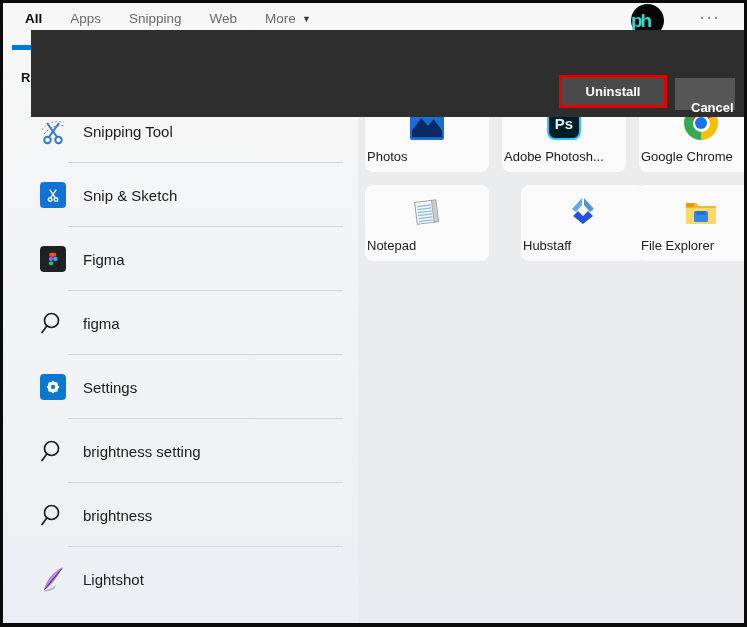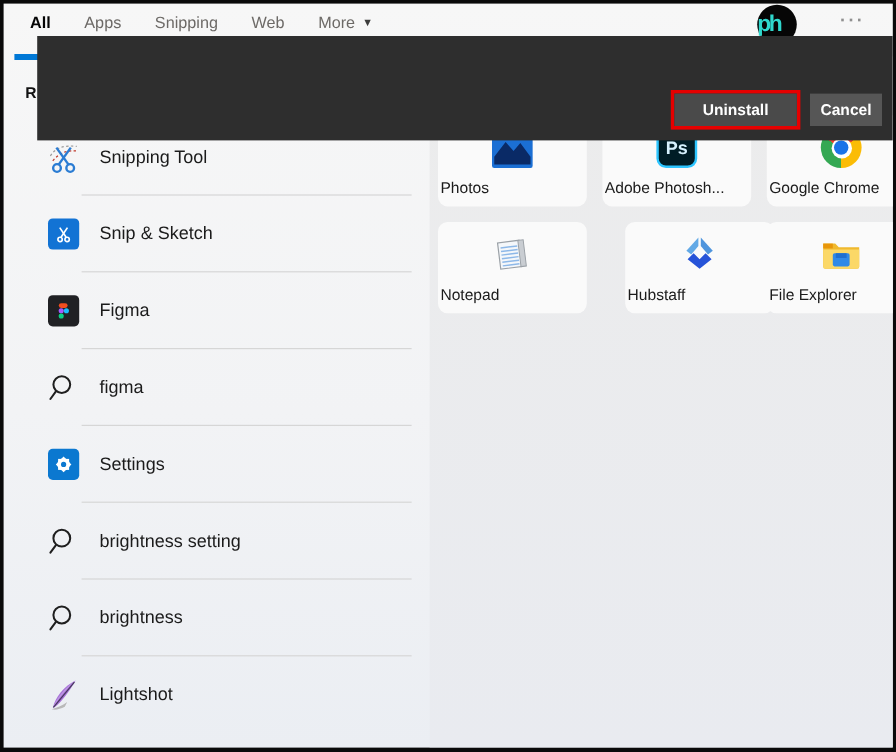--- a/index.html
+++ b/index.html
@@ -54,21 +54,21 @@
     display:flex;align-items:center;justify-content:center;}
   .chrome-blue{width:12px;height:12px;border-radius:50%;background:#1a73e8;}
 
   
   .dialog{position:absolute;left:28px;top:27px;right:0;height:87px;background:#2e2e2e;z-index:10;}
   .dialog-msg{position:absolute;left:15px;top:13px;font-size:15px;color:#f2f2f2;}
   .uninstall-wrap{position:absolute;right:77px;top:45px;border:3px solid #e60000;}
   .btn-uninstall{display:block;width:102px;height:27px;background:#4a4a4a;border:none;
     color:#fff;font-size:13px;font-weight:bold;line-height:27px;text-align:center;padding:0;cursor:pointer;}
   .btn-cancel{position:absolute;right:9px;top:48px;width:60px;height:27px;background:#565656;border:none;
-    color:#fff;font-size:13px;font-weight:bold;line-height:27px;text-align:center;padding:0;cursor:pointer;}
+    color:#fff;font-size:13px;font-weight:bold;line-height:27px;text-align:center;padding:16px;cursor:pointer;}
 </style>
 </head>
 <body>
 
 <div class="frame">
   <div class="screen">
 
     <div class="tabbar" id="tabbar">
         <div class="tab selected">
           <span>All</span>

